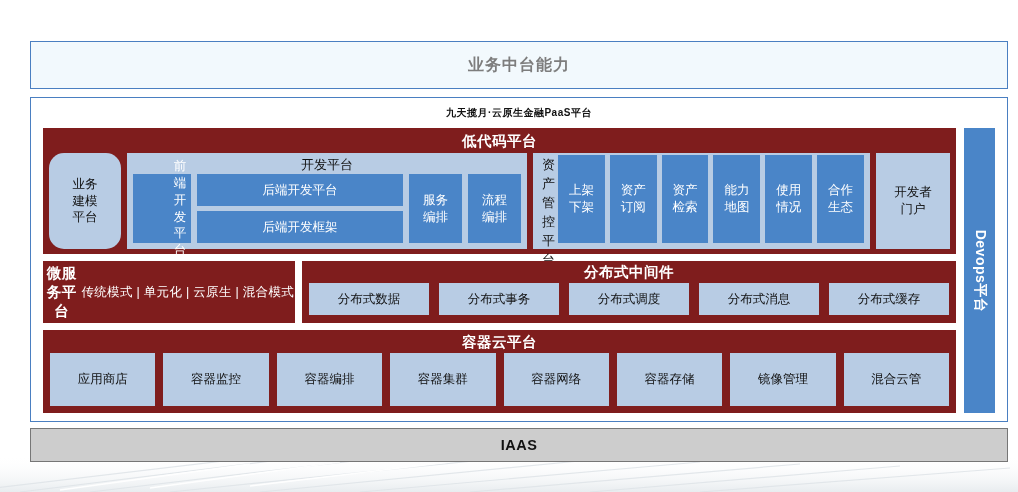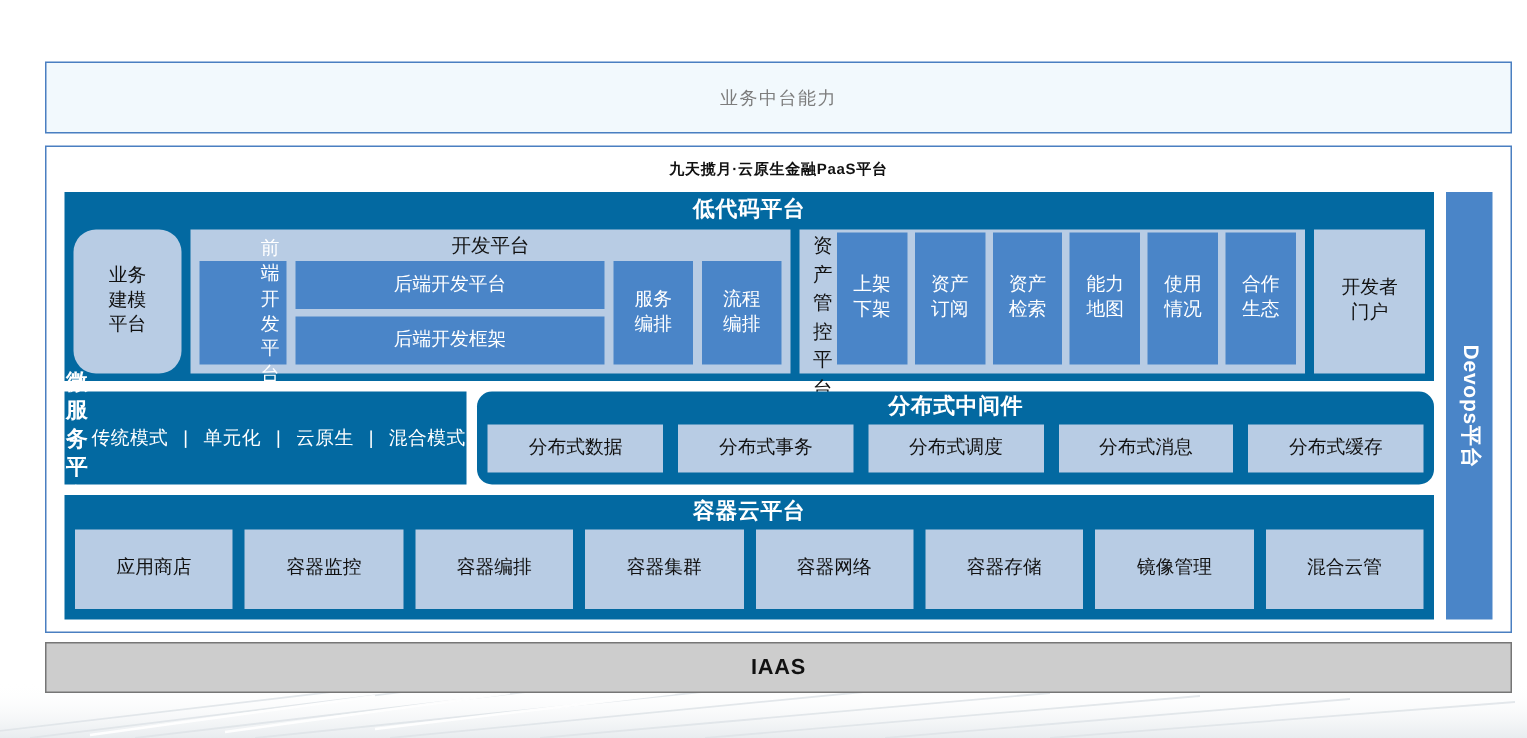--- a/index.html
+++ b/index.html
@@ -37,22 +37,22 @@
     left: 30px; top: 41px;
     width: 978px; height: 48px;
     box-sizing: border-box;
     border: 1.5px solid #4a7fc1;
     background: #f2f9fd;
     display: flex;
     align-items: center;
     justify-content: center;
   }
   #top-capability .band-title {
-    font-size: 12px;
-    font-weight: normal;
+    font-size: 16px;
+    font-weight: bold;
     color: #7d7d7d;
     letter-spacing: 1px;
   }
 
   
   #paas-container {
     position: absolute;
     left: 30px; top: 97px;
     width: 978px; height: 325px;
     box-sizing: border-box;
@@ -82,24 +82,23 @@
   #stack-column {
     flex: 1 1 auto;
     display: flex;
     flex-direction: column;
     gap: 7px;
     min-width: 0;
   }
 
   
   .blue-section {
-    background: #0369a1;
+    background: #7f1d1d;
     box-sizing: border-box;
     position: relative;
-    font-family: Liberation Mono, monospace;
   }
   .section-title {
     color: #ffffff;
     font-weight: bold;
     font-size: 14.5px;
     text-align: center;
     letter-spacing: 0.5px;
   }
 
   
@@ -225,21 +224,20 @@
   #micro-sub {
     color: #ffffff;
     font-size: 12.5px;
     letter-spacing: 0.3px;
     white-space: nowrap;
   }
   #middleware-section {
     flex: 1 1 auto;
     padding: 2px 7px 6px 7px;
     min-width: 0;
-    border-radius: 10px;
   }
   #middleware-title { line-height: 19px; }
   #middleware-row {
     display: flex;
     gap: 10px;
     height: 32px;
     margin-top: 1px;
   }
   #middleware-row .pale-box { flex: 1 1 0; }
 

